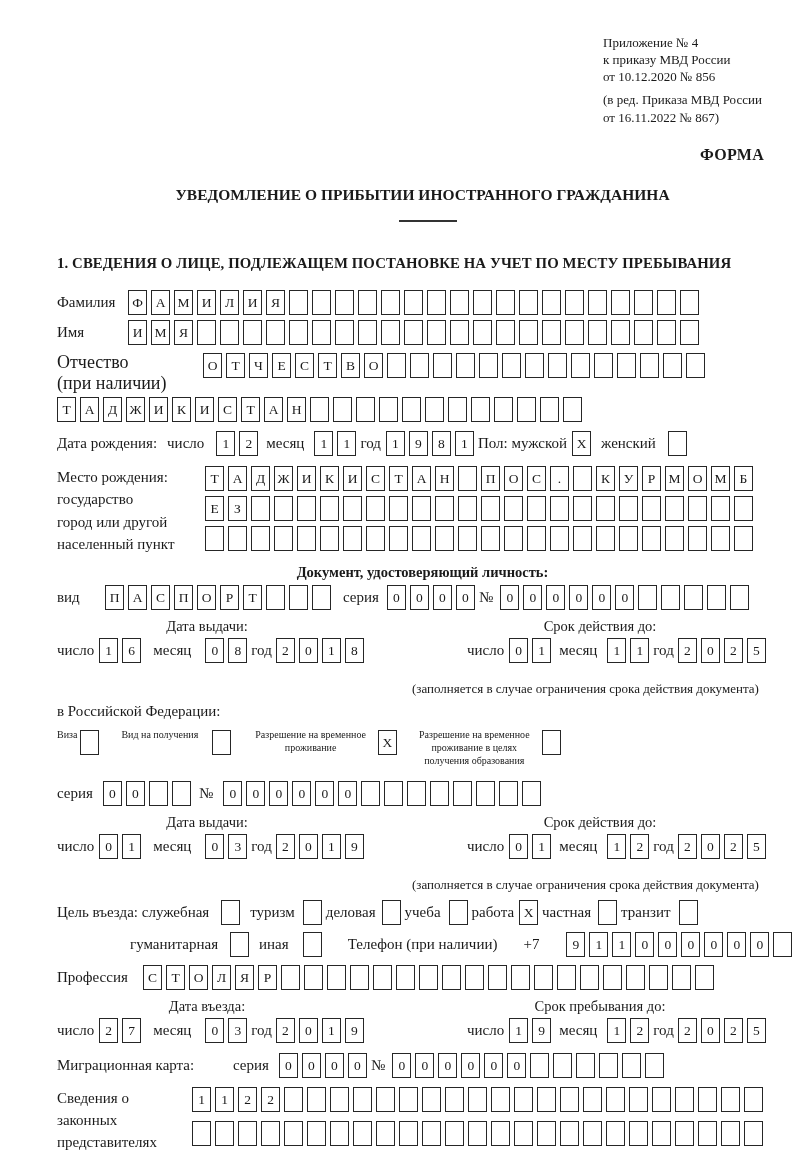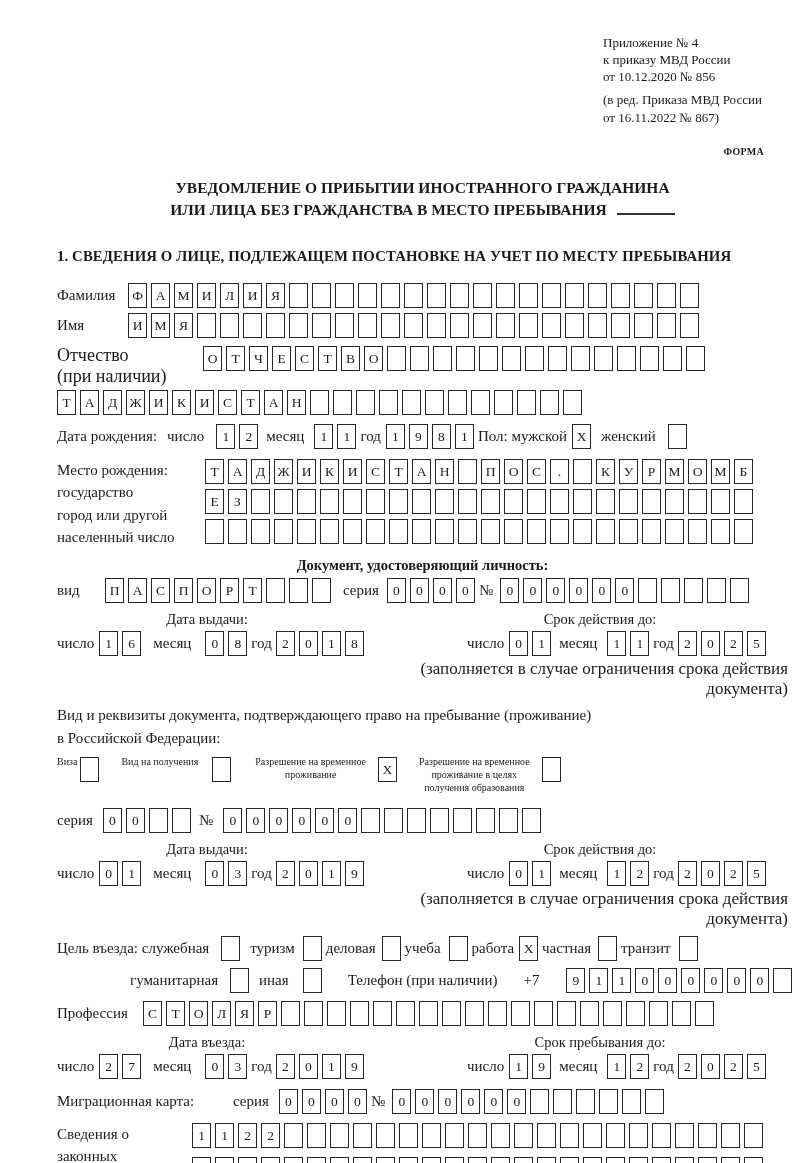--- a/index.html
+++ b/index.html
@@ -3,40 +3,40 @@
 <meta charset="utf-8">
 <style>
   html,body{margin:0;padding:0;}
   body{
     width:800px;height:1163px;overflow:hidden;background:#ffffff;
     font-family:"Liberation Serif", serif;color:#1a1a1a;
   }
   .page{padding:34px 12px 0 57px;width:731px;}
   .hdr-block{width:185px;margin-left:auto;font-size:13px;line-height:1.32;}
   .hdr-gap{height:6px;}
-  .forma{ text-align:right; font-weight:bold; font-size:10px; margin:20px 24px 0 0; letter-spacing:.3px;}
+  .forma{ text-align:right; font-weight:bold; font-size:16px; margin:20px 24px 0 0; letter-spacing:.3px;}
   .title{ text-align:center; font-weight:bold; font-size:15.5px; line-height:1.45; margin-top:20px;}
   .uline{display:inline-block;width:58px;border-bottom:2px solid #333;height:14px;margin-left:10px;}
   .sect{ font-weight:bold; font-size:14.8px; margin-top:26px; letter-spacing:.1px; white-space:nowrap;}
   .row{display:flex;align-items:center;white-space:nowrap;}
   .lbl{font-size:15px;}
   .lbl2{font-size:18px;line-height:21px;}
   .box{
     display:inline-block;width:17px;height:23px;border:1.5px solid #262626;
     margin-right:4px;text-align:center;font-size:13.5px;line-height:23px;
     vertical-align:middle;background:#fff;
   }
   .boxes{white-space:nowrap;font-size:0;}
   .boxes .box{font-size:13.5px;}
   .doc-head{text-align:center;font-weight:bold;font-size:14.5px;margin-top:8px;}
   .date-wrap{display:flex;margin-top:8px;}
   .date-col-l{width:355px;}
   .date-col-r{flex:1;}
   .date-head{text-align:center;font-size:14.5px;margin-bottom:3px;}
-  .note{font-size:17px;text-align:right;margin-top:3px;}
+  .note{font-size:13px;text-align:left;margin-top:18px;}
   .chk-lbl{font-size:10px;text-align:center;line-height:1.3;}
   .opt{display:flex;align-items:flex-start;}
   .opt .boxes{margin-left:8px;margin-top:2px;}
   .place-wrap{display:flex;margin-top:10px;}
   .place-lbls{width:148px;flex:none;font-size:15px;line-height:22.5px;}
   .place-rows .boxes{display:block;margin-bottom:5px;}
   .rep-lbls{width:135px;flex:none;font-size:15px;line-height:22px;}
   .rep-rows .boxes{display:block;margin-bottom:9px;}
 </style>
 </head>
@@ -50,21 +50,21 @@
     <div>от 10.12.2020 № 856</div>
     <div class="hdr-gap"></div>
     <div>(в ред. Приказа МВД России</div>
     <div>от 16.11.2022 № 867)</div>
   </div>
   <div class="forma">ФОРМА</div>
 
   <div class="title">
     <div>УВЕДОМЛЕНИЕ О ПРИБЫТИИ ИНОСТРАННОГО ГРАЖДАНИНА</div>
     <div>
-      <span>ИЛИ ЛИЦА БЕЗ ГРАЖДАНСТВА В МЕСТО ПРЕБЫВАНИЯ</span><span class="uline"></span>
+      <span class="uline"></span>
     </div>
   </div>
 
   <div class="sect">1. СВЕДЕНИЯ О ЛИЦЕ, ПОДЛЕЖАЩЕМ ПОСТАНОВКЕ НА УЧЕТ ПО МЕСТУ ПРЕБЫВАНИЯ</div>
 
   <div class="row" style="margin-top:18px;">
     <span class="lbl" style="width:71px;flex:none;">Фамилия</span>
     <span class="boxes"><span class="box">Ф</span><span class="box">А</span><span class="box">М</span><span class="box">И</span><span class="box">Л</span><span class="box">И</span><span class="box">Я</span><span class="box"></span><span class="box"></span><span class="box"></span><span class="box"></span><span class="box"></span><span class="box"></span><span class="box"></span><span class="box"></span><span class="box"></span><span class="box"></span><span class="box"></span><span class="box"></span><span class="box"></span><span class="box"></span><span class="box"></span><span class="box"></span><span class="box"></span><span class="box"></span></span>
   </div>
 
@@ -96,21 +96,21 @@
     <span class="boxes" style="margin-left:5px;"><span class="box">X</span></span>
     <span class="lbl" style="margin-left:6px;">женский</span>
     <span class="boxes" style="margin-left:12px;"><span class="box"></span></span>
   </div>
 
   <div class="place-wrap">
     <div class="place-lbls">
       <div>Место рождения:</div>
       <div>государство</div>
       <div>город или другой</div>
-      <div>населенный число</div>
+      <div>населенный пункт</div>
     </div>
     <div class="place-rows">
       <span class="boxes"><span class="box">Т</span><span class="box">А</span><span class="box">Д</span><span class="box">Ж</span><span class="box">И</span><span class="box">К</span><span class="box">И</span><span class="box">С</span><span class="box">Т</span><span class="box">А</span><span class="box">Н</span><span class="box"></span><span class="box">П</span><span class="box">О</span><span class="box">С</span><span class="box">.</span><span class="box"></span><span class="box">К</span><span class="box">У</span><span class="box">Р</span><span class="box">М</span><span class="box">О</span><span class="box">М</span><span class="box">Б</span></span>
       <span class="boxes"><span class="box">Е</span><span class="box">З</span><span class="box"></span><span class="box"></span><span class="box"></span><span class="box"></span><span class="box"></span><span class="box"></span><span class="box"></span><span class="box"></span><span class="box"></span><span class="box"></span><span class="box"></span><span class="box"></span><span class="box"></span><span class="box"></span><span class="box"></span><span class="box"></span><span class="box"></span><span class="box"></span><span class="box"></span><span class="box"></span><span class="box"></span><span class="box"></span></span>
       <span class="boxes"><span class="box"></span><span class="box"></span><span class="box"></span><span class="box"></span><span class="box"></span><span class="box"></span><span class="box"></span><span class="box"></span><span class="box"></span><span class="box"></span><span class="box"></span><span class="box"></span><span class="box"></span><span class="box"></span><span class="box"></span><span class="box"></span><span class="box"></span><span class="box"></span><span class="box"></span><span class="box"></span><span class="box"></span><span class="box"></span><span class="box"></span><span class="box"></span></span>
     </div>
   </div>
 
   <div class="doc-head">Документ, удостоверяющий личность:</div>
   <div class="row" style="margin-top:4px;">
@@ -141,21 +141,20 @@
         <span class="boxes" style="margin-left:5px;"><span class="box">0</span><span class="box">1</span></span>
         <span class="lbl" style="margin-left:4px;">месяц</span>
         <span class="boxes" style="margin-left:10px;"><span class="box">1</span><span class="box">1</span></span>
         <span class="lbl">год</span>
         <span class="boxes" style="margin-left:4px;"><span class="box">2</span><span class="box">0</span><span class="box">2</span><span class="box">5</span></span>
       </div>
       <div class="note">(заполняется в случае ограничения срока действия документа)</div>
     </div>
   </div>
 
-  <div class="lbl" style="margin-top:8px;">Вид и реквизиты документа, подтверждающего право на пребывание (проживание)</div>
   <div class="lbl" style="margin-top:6px;">в Российской Федерации:</div>
 
   <div class="row" style="margin-top:8px;align-items:flex-start;">
     <div class="opt">
       <span class="chk-lbl">Виза</span>
       <span class="boxes" style="margin-left:3px;"><span class="box"></span></span>
     </div>
     <div class="opt" style="margin-left:18px;">
       <span class="chk-lbl">Вид на получения</span>
       <span class="boxes" style="margin-left:14px;"><span class="box"></span></span>

